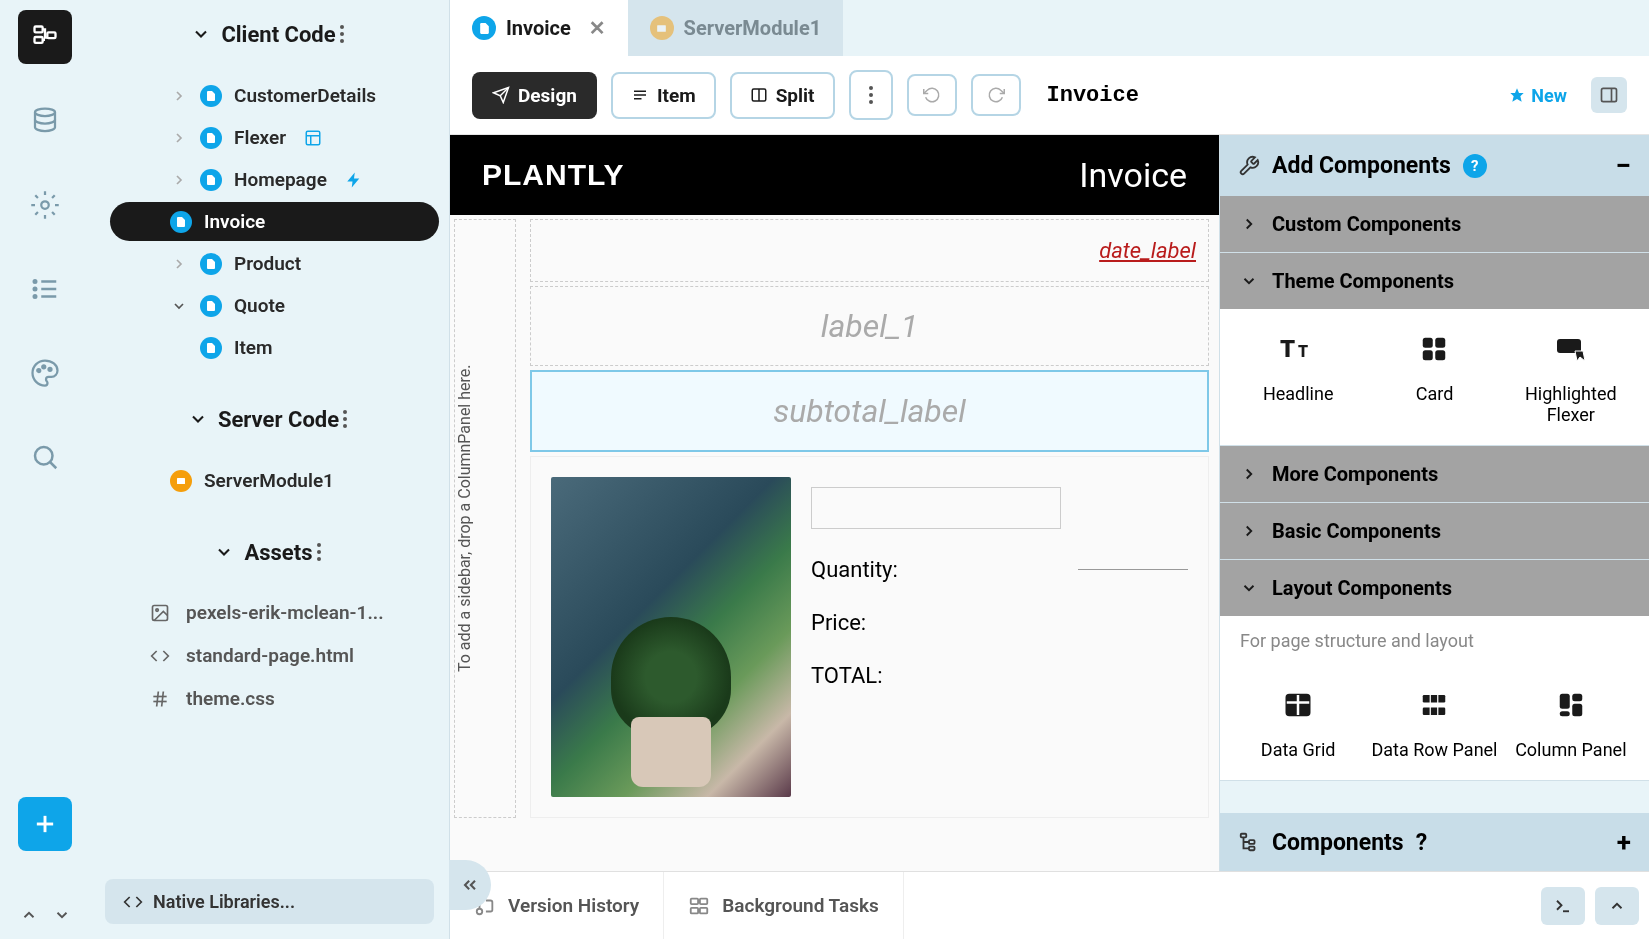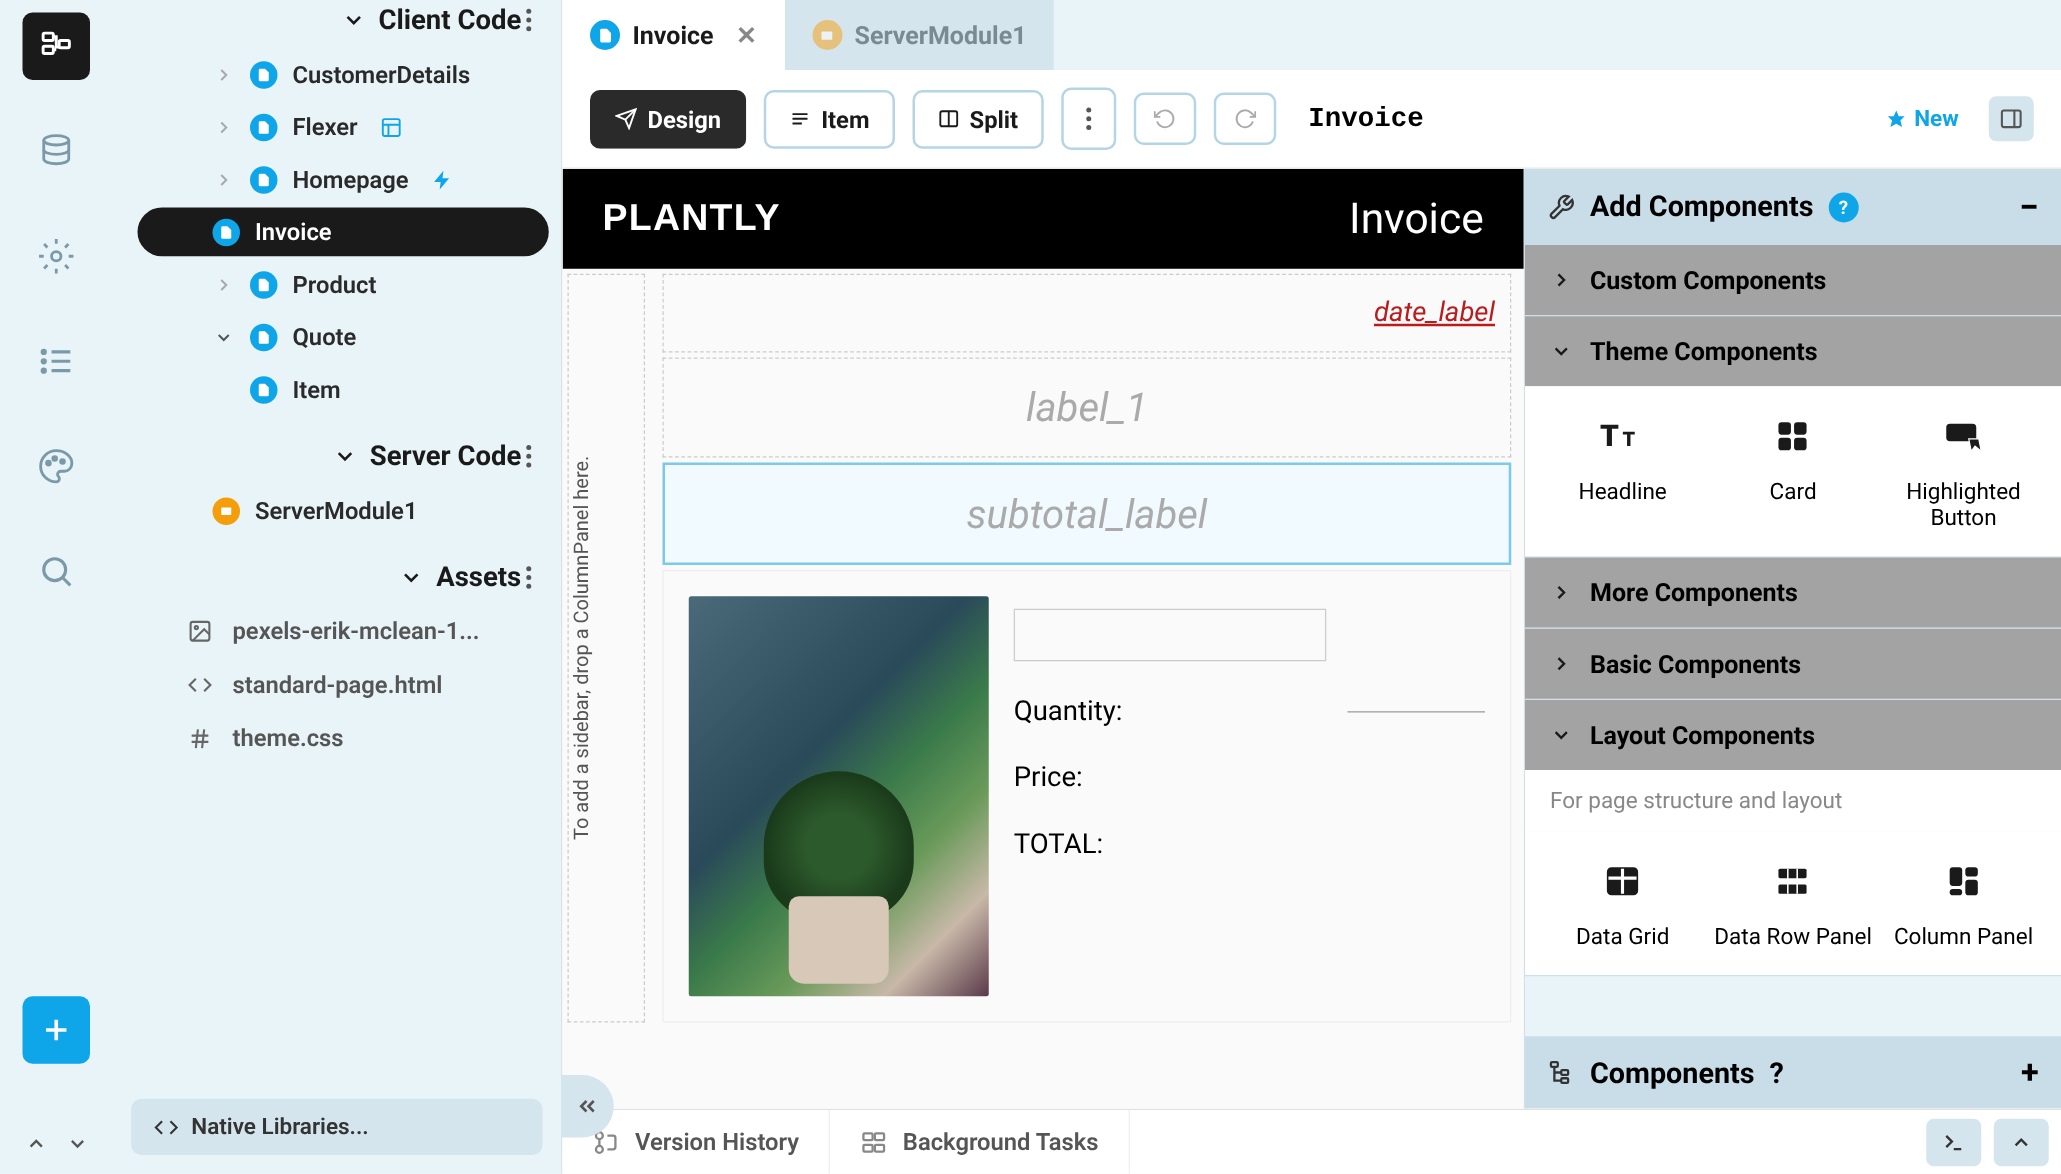--- a/index.html
+++ b/index.html
@@ -4,21 +4,21 @@
 <style>
 * { box-sizing: border-box; margin: 0; padding: 0; }
 body { font-family: -apple-system, BlinkMacSystemFont, "Segoe UI", Roboto, sans-serif; background: #e8f4f8; width: 1649px; height: 939px; overflow: hidden; display: flex; }
 .iconbar { width: 90px; background: #e8f4f8; display: flex; flex-direction: column; align-items: center; padding-top: 10px; gap: 30px; }
 .iconbar .icon-btn { width: 54px; height: 54px; display: flex; align-items: center; justify-content: center; border-radius: 8px; cursor: pointer; }
 .iconbar .icon-btn.active { background: #1a1a1a; }
 .iconbar .plus-btn { width: 54px; height: 54px; background: #0ea5e9; border-radius: 8px; display: flex; align-items: center; justify-content: center; margin-top: auto; margin-bottom: 20px; cursor: pointer; }
 .iconbar-bottom { display: flex; gap: 5px; margin-bottom: 10px; }
 .iconbar-bottom .chev { width: 28px; height: 28px; display: flex; align-items: center; justify-content: center; cursor: pointer; }
 .sidebar { width: 360px; background: #e8f4f8; display: flex; flex-direction: column; border-right: 1px solid #d0e0e8; }
-.section-header { display: flex; align-items: center; justify-content: flex-end; padding: 3px 20px; font-weight: 700; font-size: 22px; color: #1a1a1a; }
+.section-header { display: flex; align-items: center; justify-content: center; padding: 21px 20px; font-weight: 700; font-size: 22px; color: #1a1a1a; }
 .section-header .left { display: flex; align-items: center; gap: 10px; }
 .tree { padding: 5px 0 15px 0; }
 .tree-item { display: flex; align-items: center; gap: 12px; padding: 8px 20px 8px 60px; font-size: 19px; font-weight: 600; color: #2a2a2a; cursor: pointer; border-radius: 30px; margin: 3px 10px 3px 20px; }
 .tree-item.active { background: #1a1a1a; color: #fff; }
 .tree-item.sub { padding-left: 90px; }
 .tree-item .page-icon { width: 22px; height: 22px; background: #0ea5e9; border-radius: 50%; display: flex; align-items: center; justify-content: center; flex-shrink: 0; }
 .tree-item .mod-icon { width: 22px; height: 22px; background: #f59e0b; border-radius: 50%; display: flex; align-items: center; justify-content: center; flex-shrink: 0; }
 .tree-item .chev { width: 18px; color: #888; }
 .tree-item .extra-icon { margin-left: 6px; color: #999; }
 .assets-list { padding: 5px 0 15px 0; }
@@ -69,21 +69,21 @@
 .right-header .collapse { margin-left: auto; font-size: 28px; cursor: pointer; }
 .comp-section { border-bottom: 1px solid #d0e0e8; }
 .comp-section-header { display: flex; align-items: center; gap: 14px; padding: 16px 20px; font-size: 20px; font-weight: 700; cursor: pointer; background: #a3a3a3; }
 .comp-grid { display: flex; justify-content: space-around; padding: 20px 10px; background: #fff; }
 .comp-item { display: flex; flex-direction: column; align-items: center; gap: 14px; font-size: 18px; text-align: center; cursor: pointer; width: 140px; }
 .comp-item .comp-icon { font-size: 30px; height: 40px; display: flex; align-items: center; }
 .comp-hint { padding: 14px 20px; font-size: 18px; color: #888; background: #fff; }
 .right-footer { margin-top: auto; display: flex; align-items: center; gap: 12px; padding: 14px 18px; background: #c8dde8; font-size: 23px; font-weight: 700; }
 .right-footer .plus { margin-left: auto; font-size: 26px; cursor: pointer; }
 .collapse-arrow { position: absolute; left: -1px; top: 860px; width: 42px; height: 50px; background: #d5e5ed; border-radius: 0 25px 25px 0; display: flex; align-items: center; justify-content: center; cursor: pointer; z-index: 10; }
-.bottom-bar { display: flex; align-items: center; height: 52px; border-top: 1px solid #e0e0e0; background: #fff; }
+.bottom-bar { display: flex; align-items: center; height: 68px; border-top: 1px solid #e0e0e0; background: #fff; }
 .bottom-tab { display: flex; align-items: center; gap: 12px; padding: 0 24px; font-size: 19px; font-weight: 600; color: #555; height: 100%; border-right: 1px solid #eee; cursor: pointer; }
 .bottom-spacer { flex: 1; }
 .bottom-btn { width: 44px; height: 38px; background: #d5e5ed; border-radius: 6px; margin-right: 10px; display: flex; align-items: center; justify-content: center; cursor: pointer; }
 svg { display: block; }
 .kebab { display: flex; flex-direction: column; gap: 3px; cursor: pointer; padding: 4px; }
 .kebab span { width: 4px; height: 4px; background: #555; border-radius: 50%; }
 </style>
 </head>
 <body>
 
@@ -499,21 +499,21 @@
               </div>
             <span>Card</span>
           </div>
           <div class="comp-item">
             <div class="comp-icon">
                 <svg width="32" height="28" viewBox="0 0 32 28" fill="#1a1a1a">
                   <rect x="2" y="4" width="24" height="14" rx="3"></rect>
                   <path d="M20 16 L22 26 L25 22 L30 26 L28 16 Z" fill="#1a1a1a" stroke="#fff" stroke-width="1"></path>
                 </svg>
               </div>
-            <span>Highlighted Button</span>
+            <span>Highlighted Flexer</span>
           </div>
         </div>
       </div>
 
       <div class="comp-section">
         <div class="comp-section-header">
           <svg width="18" height="18" viewBox="0 0 24 24" fill="none" stroke="#1a1a1a" stroke-width="2.5">
               <polyline points="9 18 15 12 9 6"></polyline>
             </svg>
           <span>More Components</span>

